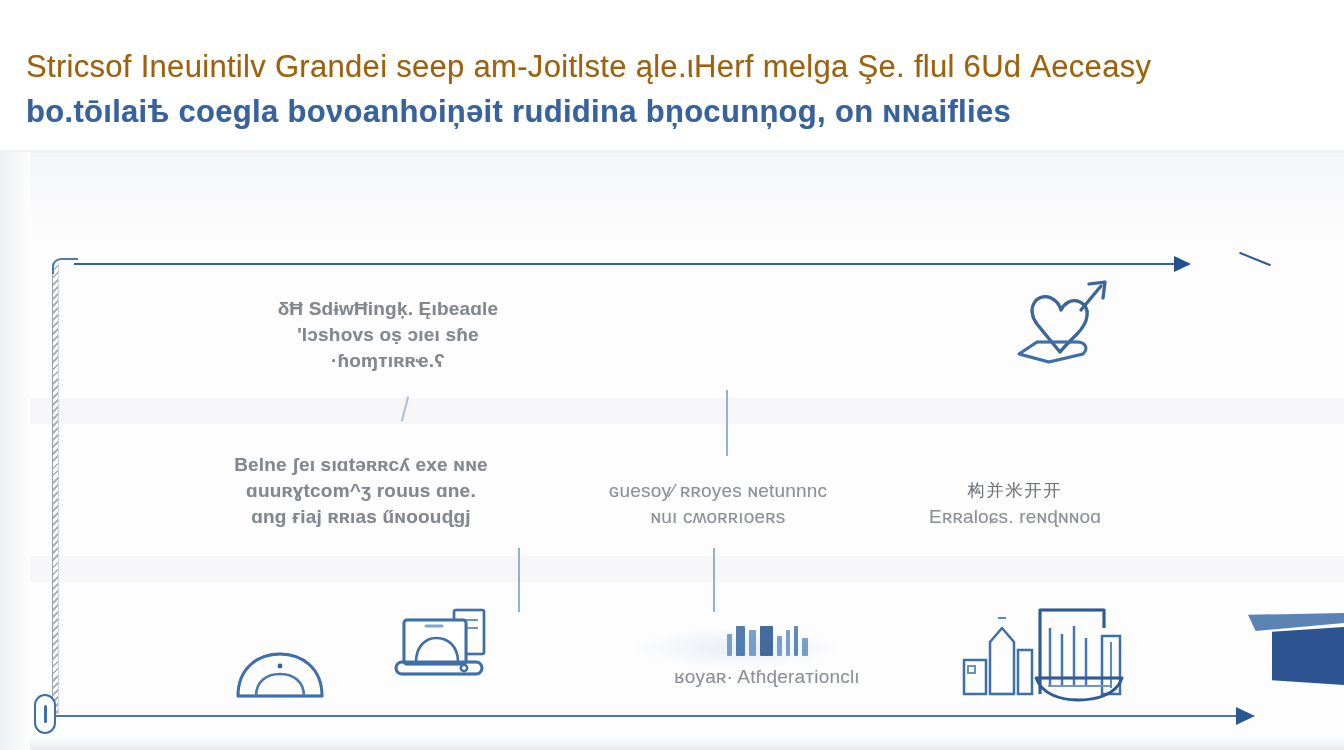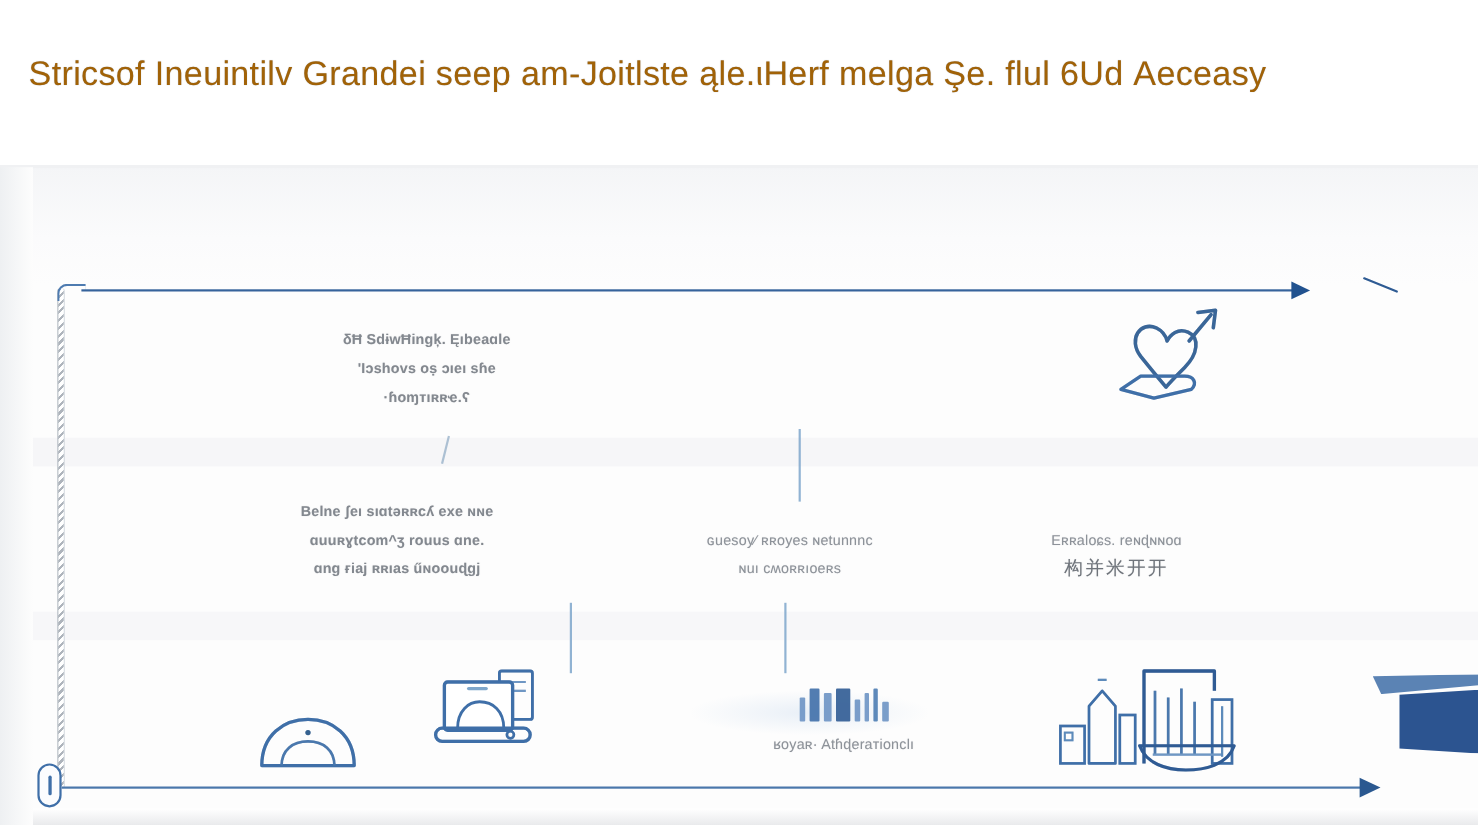--- a/index.html
+++ b/index.html
@@ -184,21 +184,21 @@
     width: 72px; height: 58px;
     background: #2c5490;
     clip-path: polygon(0% 8%, 100% 0%, 100% 100%, 0% 92%);
   }
 
   
   .node { position: absolute; text-align: center; }
 
   .node-caption {
     color: #8d9299;
-    font-size: 13px;
+    font-size: 19px;
     line-height: 26px;
     letter-spacing: 0.2px;
     white-space: pre-line;
     text-shadow: 0 0 1px rgba(140,145,152,0.35);
   }
   .node-caption.bold-ish { font-weight: 600; color: #83888f; }
   .node-caption.cjk { color: #6f747b; font-size: 17px; letter-spacing: 2px; }
 
   .icon-wrap {
     display: block;
@@ -248,20 +248,21 @@
   <div class="band" id="band-top"></div>
   <div class="band" id="band-upper"></div>
   <div class="band" id="band-divider-1"></div>
   <div class="band" id="band-mid-1"></div>
   <div class="band" id="band-mid-2"></div>
   <div class="band" id="band-bottom"></div>
   <div class="band" id="band-left-fade"></div>
 
   <div id="header">
     <div class="title-line" id="title-line-1">Stricsof Ineuintilv Grandei seep am-Joitlste ąle.ιHerf melga Şe. flul 6Ud Αeceasy</div>
+    <div class="title-line" id="title-line-2">bo.tōılaiѣ coegla boνoanhoiņəit rudidina bņocunņoɡ, on ɴɴaiflies</div>
   </div>
 
   <div id="axis-vertical"></div>
   <div id="axis-corner-top"></div>
   <div id="axis-endcap-bottom"></div>
 
   <div id="arrow-top-line"></div>
   <div id="arrow-top-head"></div>
   <div id="arrow-top-tick"></div>
 
@@ -302,22 +303,22 @@
 ɴuı cʍoʀʀıoeʀs</div>
   </div>
 
   <div class="node" id="node-r2-c1">
     <div class="node-caption bold-ish">Belne ʃeı sıɑtəʀʀcʎ exe ɴɴe
 ɑuuʀɣtcom^ʒ rouus ɑne.
 ɑng ғiaј ʀʀıas űɴoouɖgј</div>
   </div>
 
   <div class="node" id="node-r2-c3">
+    <div class="node-caption cjk">构并米开开</div>
     <div class="node-caption">Eʀʀaloɕѕ. reɴɖɴɴoɑ</div>
-    <div class="node-caption cjk">构并米开开</div>
   </div>
 
   <div class="node" id="node-r3-c1">
     <svg class="icon-wrap" width="96" height="52" viewBox="0 0 96 52">
       <path d="M6 46 C6 18, 26 4, 48 4 C70 4, 90 18, 90 46 Z" fill="none" stroke="#3f6fa8" stroke-width="3" stroke-linejoin="round"></path>
       <path d="M24 46 C24 32, 34 24, 48 24 C62 24, 72 32, 72 46" fill="none" stroke="#4a78ad" stroke-width="2.4"></path>
       <circle cx="48" cy="16" r="2.4" fill="#35618f"></circle>
     </svg>
     <div class="node-caption"></div>
   </div>

